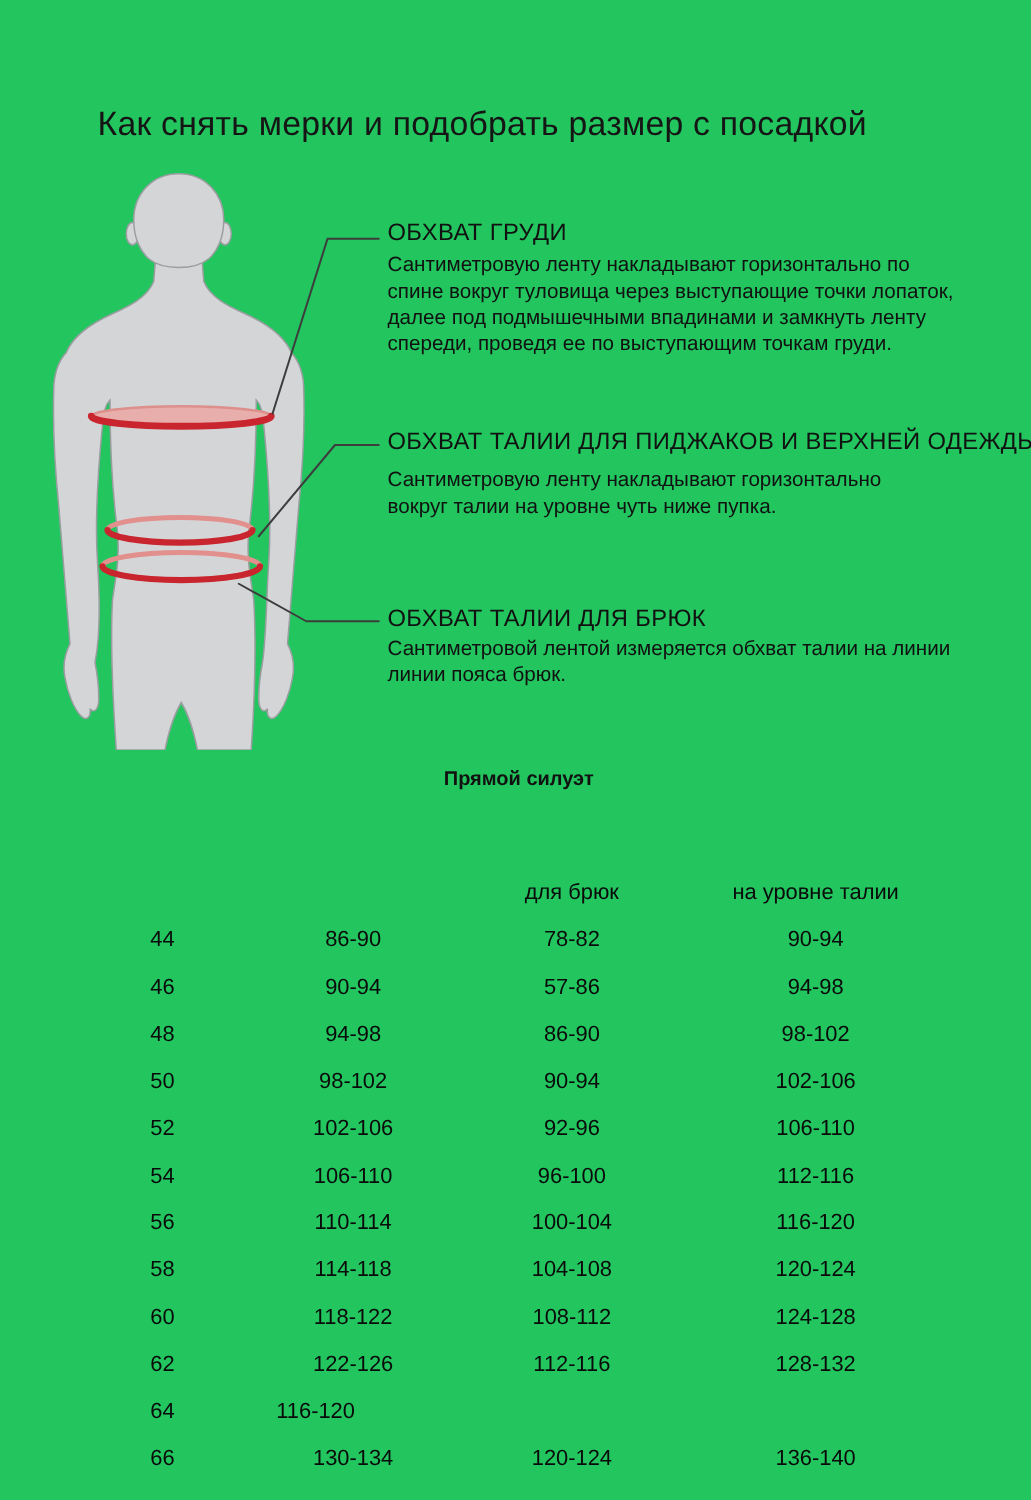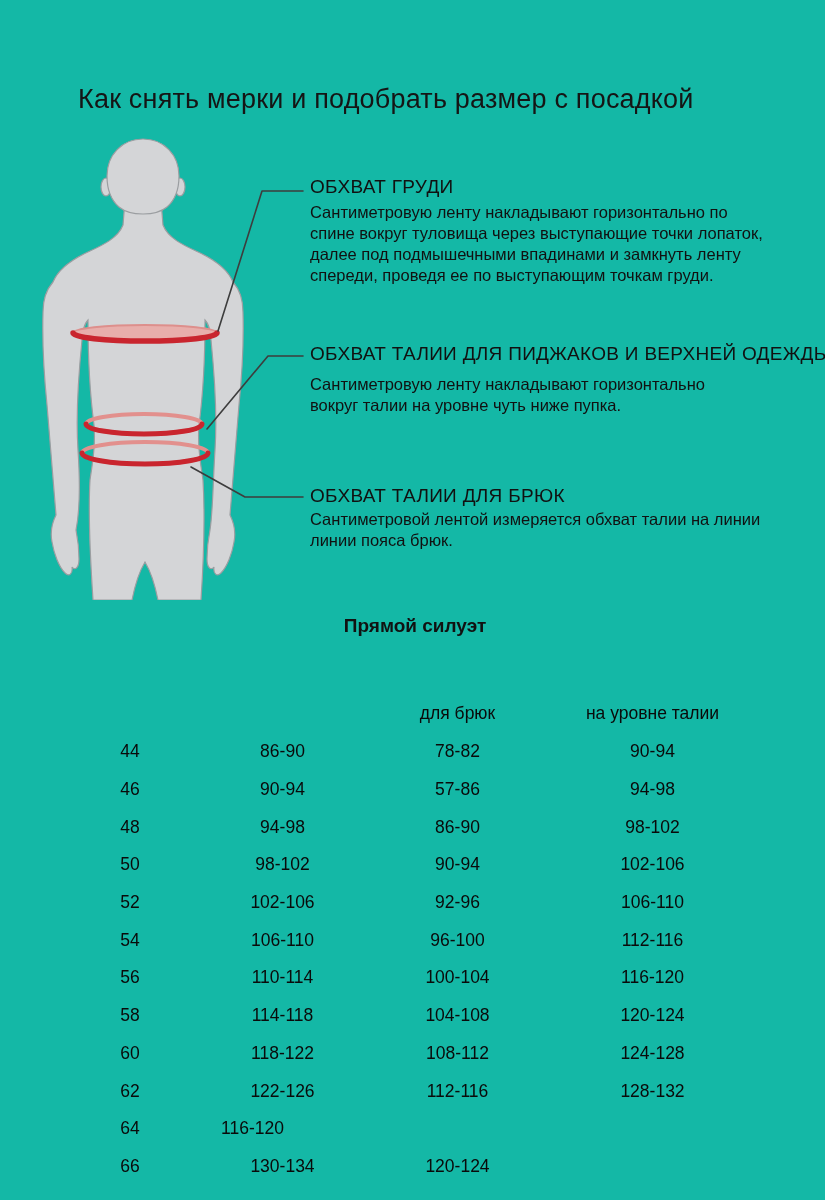--- a/index.html
+++ b/index.html
@@ -1,17 +1,17 @@
 <!DOCTYPE html>
 <html><head>
 <meta charset="utf-8">
 <style>
   html,body{margin:0;padding:0;background:#fff;}
   .screen{
-    position:relative;width:825px;height:1200px;background:#14b8a6;
+    position:relative;width:825px;height:1200px;background:#22c55e;
     font-family:"Liberation Sans",sans-serif;color:#000;overflow:hidden;
   }
   .page-title{
     position:absolute;left:78px;top:84px;margin:0;
     font-size:27px;font-weight:400;letter-spacing:.2px;color:#151515;white-space:nowrap;
   }
   .figure-svg{position:absolute;left:18px;top:130px;width:300px;height:470px;}
   .lines-svg{position:absolute;left:0;top:0;width:825px;height:1200px;pointer-events:none;}
   .m-heading{
     position:absolute;left:310px;margin:0;
@@ -19,21 +19,21 @@
   }
   .m-desc{
     position:absolute;left:310px;margin:0;
     font-size:16.5px;line-height:21px;color:#111;white-space:pre-line;
   }
   .h1{top:176px}.p1{top:202px}
   .h2{top:343px}.p2{top:374px}
   .h3{top:485px}.p3{top:509px}
   .table-title{
     position:absolute;left:115px;top:615px;width:600px;margin:0;
-    text-align:center;font-size:19px;font-weight:700;color:#111;
+    text-align:center;font-size:16px;font-weight:700;color:#111;
   }
   .t-head1{position:absolute;left:80px;top:665px;width:695px;display:flex;}
   .t-head2{position:absolute;left:80px;top:703px;width:695px;display:flex;}
   .t-body{position:absolute;left:80px;top:733px;width:695px;}
   .t-row{display:flex;height:37.7px;align-items:center;}
   .cell{text-align:center;font-size:17.5px;color:#0a0a0a;}
   .c1{width:100px}.c2{width:205px}.c3{width:145px}.c4{width:245px}
 </style>
 </head>
 <body>
@@ -206,16 +206,17 @@
         <div class="cell c4">128-132</div>
       </div>
       <div class="t-row">
         <div class="cell c1">64</div>
         <div class="cell c3">116-120</div>
       </div>
       <div class="t-row">
         <div class="cell c1">66</div>
         <div class="cell c2">130-134</div>
         <div class="cell c3">120-124</div>
+        <div class="cell c4">136-140</div>
       </div>
     </div>
 
 </div>
 
 </body></html>

